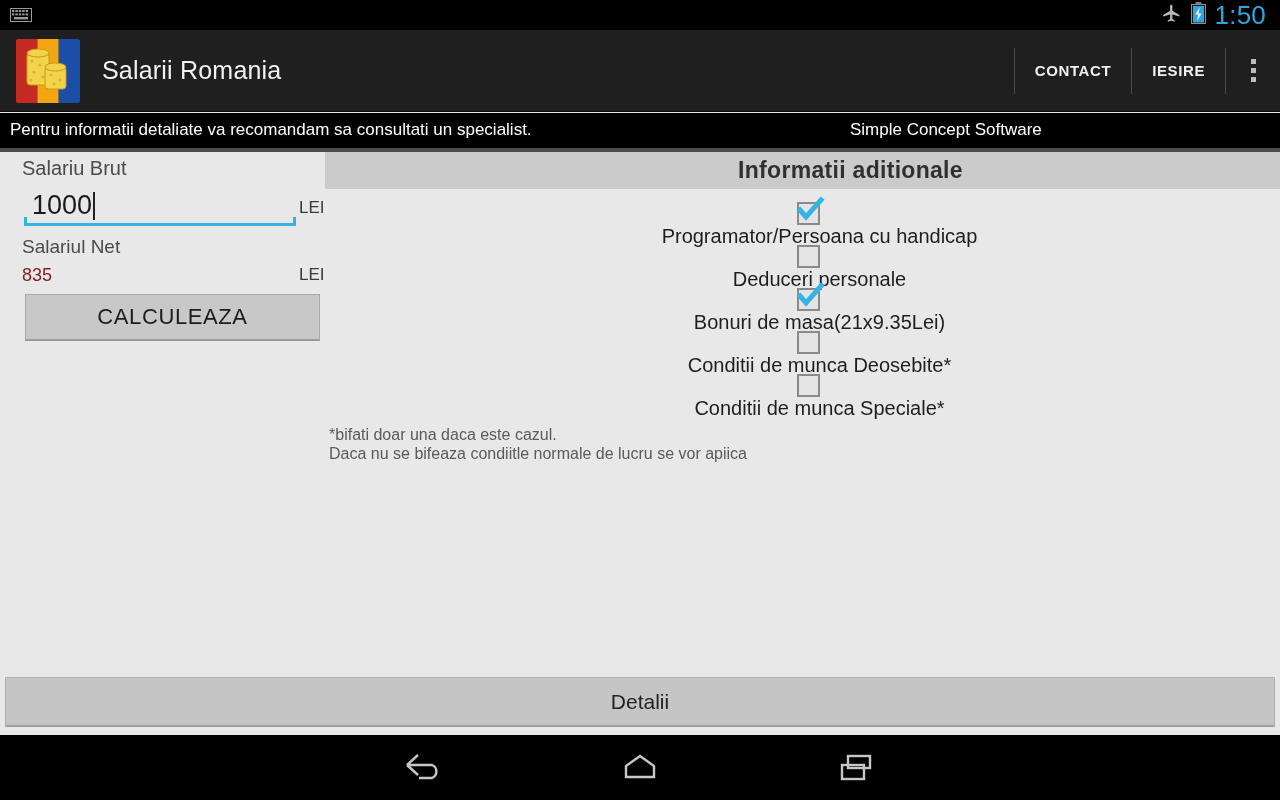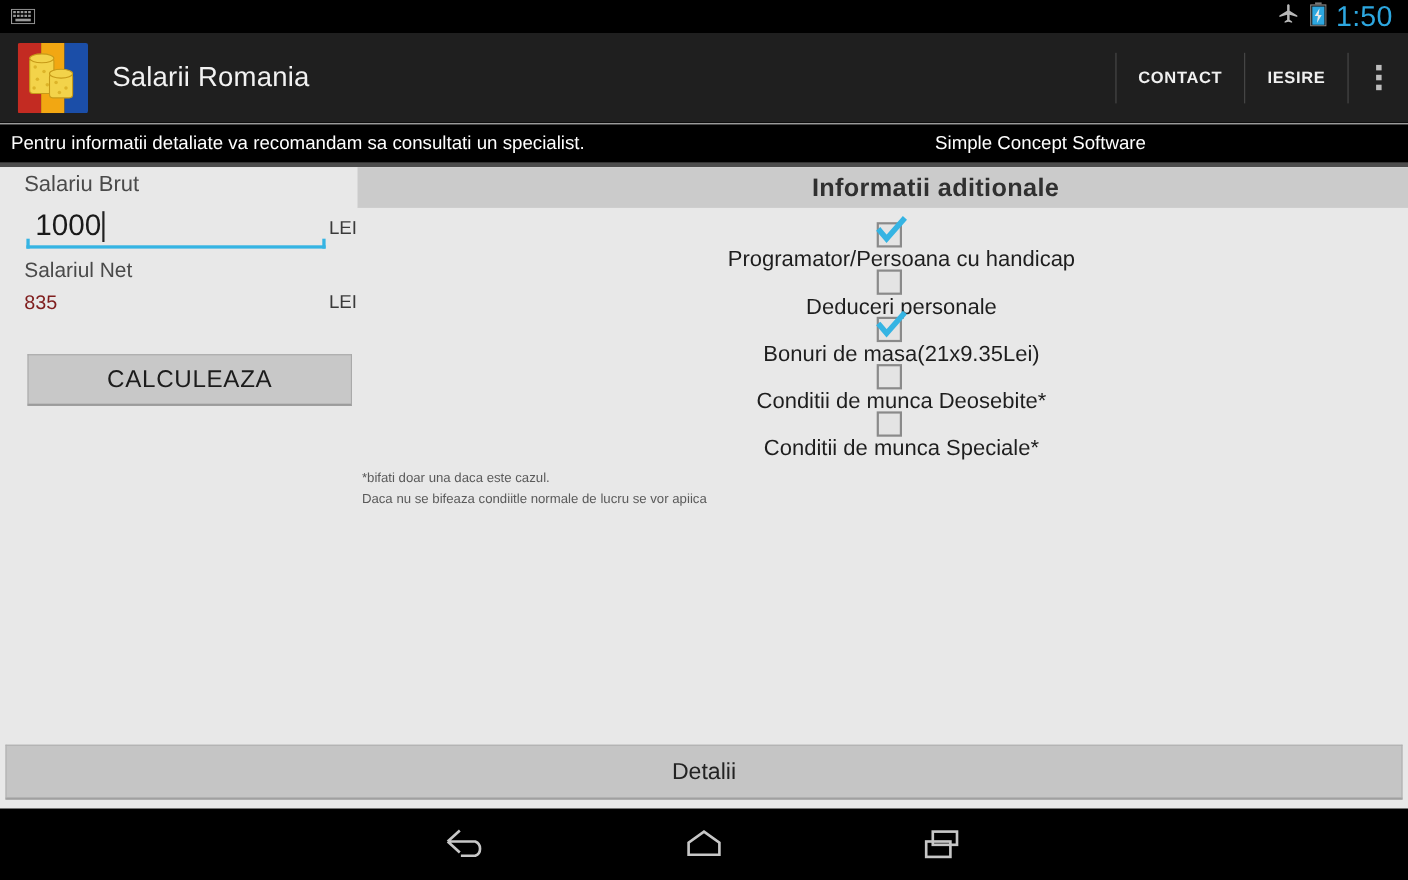--- a/index.html
+++ b/index.html
@@ -180,21 +180,20 @@
   .btn-calc {
     position: absolute; left: 25px; top: 142px;
     width: 295px; height: 47px;
     background: #c8c8c8;
     border: 1px solid #a9a9a9;
     border-bottom: 2px solid #9b9b9b;
     box-sizing: border-box;
     display: flex; align-items: center; justify-content: center;
     font-size: 22px; color: #1c1c1c;
     letter-spacing: .6px;
-    margin-top: 28px;
   }
 
   
   .right-panel {
     position: absolute;
     left: 325px; top: 0;
     width: 955px; height: 519px;
     background: #e8e8e8;
   }
   .section-header {
@@ -231,21 +230,21 @@
   .cbox svg { position: absolute; left: -4px; top: -9px; overflow: visible; }
   .cb-label {
     margin-left: 22px;
     font-size: 20px;
     color: #1e1e1e;
     white-space: nowrap;
   }
   .note {
     margin: 8px 0 0 2px;
     padding-left: 2px;
-    font-size: 12px;
+    font-size: 16px;
     color: #5a5a5a;
     line-height: 19px;
   }
   .note div { white-space: nowrap; }
 
   
   .btn-detalii {
     position: absolute;
     left: 5px; top: 677px;
     width: 1270px; height: 50px;

